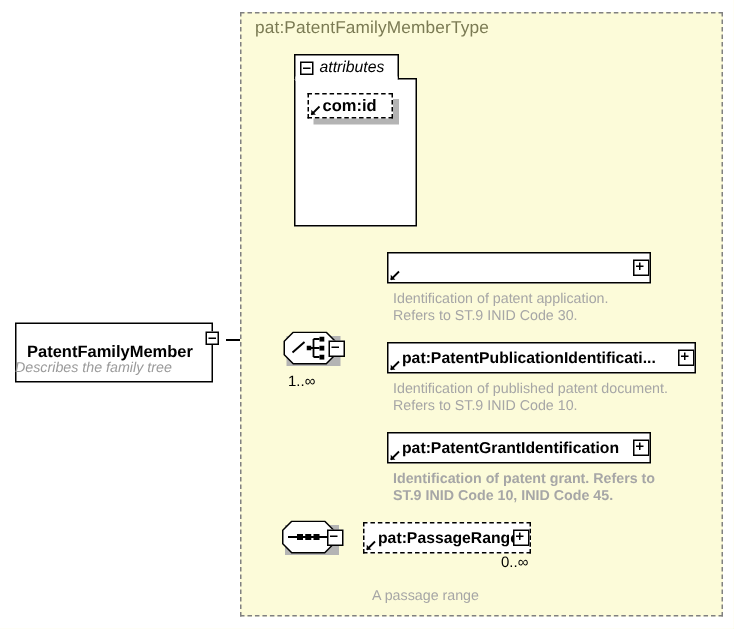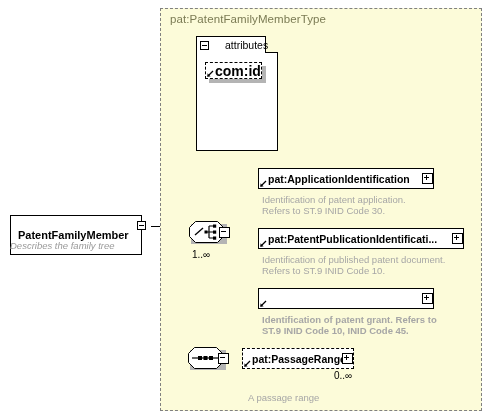--- a/index.html
+++ b/index.html
@@ -105,22 +105,23 @@
     content: "";
     position: absolute;
     left: 3px;
     top: 1px;
     width: 1px;
     height: 5px;
     background: #000000;
   }
   #attr-label {
     font-size: 10.5px;
+    font-style: italic;
     color: #000000;
-    margin-left: 16px;
+    margin-left: 4px;
     white-space: nowrap;
   }
 
   
   #attr-node {
     position: absolute;
     left: 9px;
     top: 26px;
     z-index: 5;
   }
@@ -136,21 +137,21 @@
   }
   .node-box.dashed {
     border: 1px dashed #000000;
   }
   .node-shadow {
     position: absolute;
     background: #b4b4b4;
     z-index: -1;
   }
   .node-label {
-    font-size: 14px;
+    font-size: 11px;
     font-weight: bold;
     color: #000000;
     padding: 0 3px 0 9px;
     white-space: nowrap;
   }
   
   .ref-arrow {
     position: absolute;
     left: 1px;
     bottom: 1px;
@@ -300,21 +301,20 @@
 </div>
 <div class="card" style="left:192px; top:249px;">1..∞</div>
 
 <div class="abs" style="left:258px; top:168px;">
   <div class="node-shadow" style="left:4px; top:4px; width:176px; height:21px;"></div>
   <div class="node-box" style="width:176px; height:21px;">
     <svg class="ref-arrow" viewBox="0 0 7 7" xmlns="http://www.w3.org/2000/svg">
       <path d="M0.5 6.5 L6 1" stroke="#000" stroke-width="1.2" fill="none"></path>
       <path d="M0.5 6.5 L0.5 3.2 L3.6 6.5 Z" fill="#000"></path>
     </svg>
-    <span class="node-label" style="font-size:10.5px;">pat:ApplicationIdentification</span>
   </div>
   <div class="abs" style="left:164px; top:5px;">
     <span class="plus-box" style="display:block; width:11px; height:11px;"></span>
   </div>
 </div>
 <div class="elem-desc" style="left:262px; top:194px; width:215px;">Identification of patent application.
 Refers to ST.9 INID Code 30.</div>
 
 <div class="abs" style="left:258px; top:228px;">
   <div class="node-shadow" style="left:4px; top:4px; width:206px; height:21px;"></div>
@@ -332,20 +332,21 @@
 <div class="elem-desc" style="left:262px; top:254px; width:215px;">Identification of published patent document.
 Refers to ST.9 INID Code 10.</div>
 
 <div class="abs" style="left:258px; top:288px;">
   <div class="node-shadow" style="left:4px; top:4px; width:176px; height:21px;"></div>
   <div class="node-box" style="width:176px; height:21px;">
     <svg class="ref-arrow" viewBox="0 0 7 7" xmlns="http://www.w3.org/2000/svg">
       <path d="M0.5 6.5 L6 1" stroke="#000" stroke-width="1.2" fill="none"></path>
       <path d="M0.5 6.5 L0.5 3.2 L3.6 6.5 Z" fill="#000"></path>
     </svg>
+    <span class="node-label" style="font-size:10.5px;">pat:PatentGrantIdentification</span>
   </div>
   <div class="abs" style="left:164px; top:5px;">
     <span class="plus-box" style="display:block; width:11px; height:11px;"></span>
   </div>
 </div>
 <div class="elem-desc" style="left:262px; top:314px; width:215px;font-weight:bold;">Identification of patent grant. Refers to
 ST.9 INID Code 10, INID Code 45.</div>
 
 <div class="compositor" style="left:187px; top:347px;">
   <div class="comp-shadow"></div>

